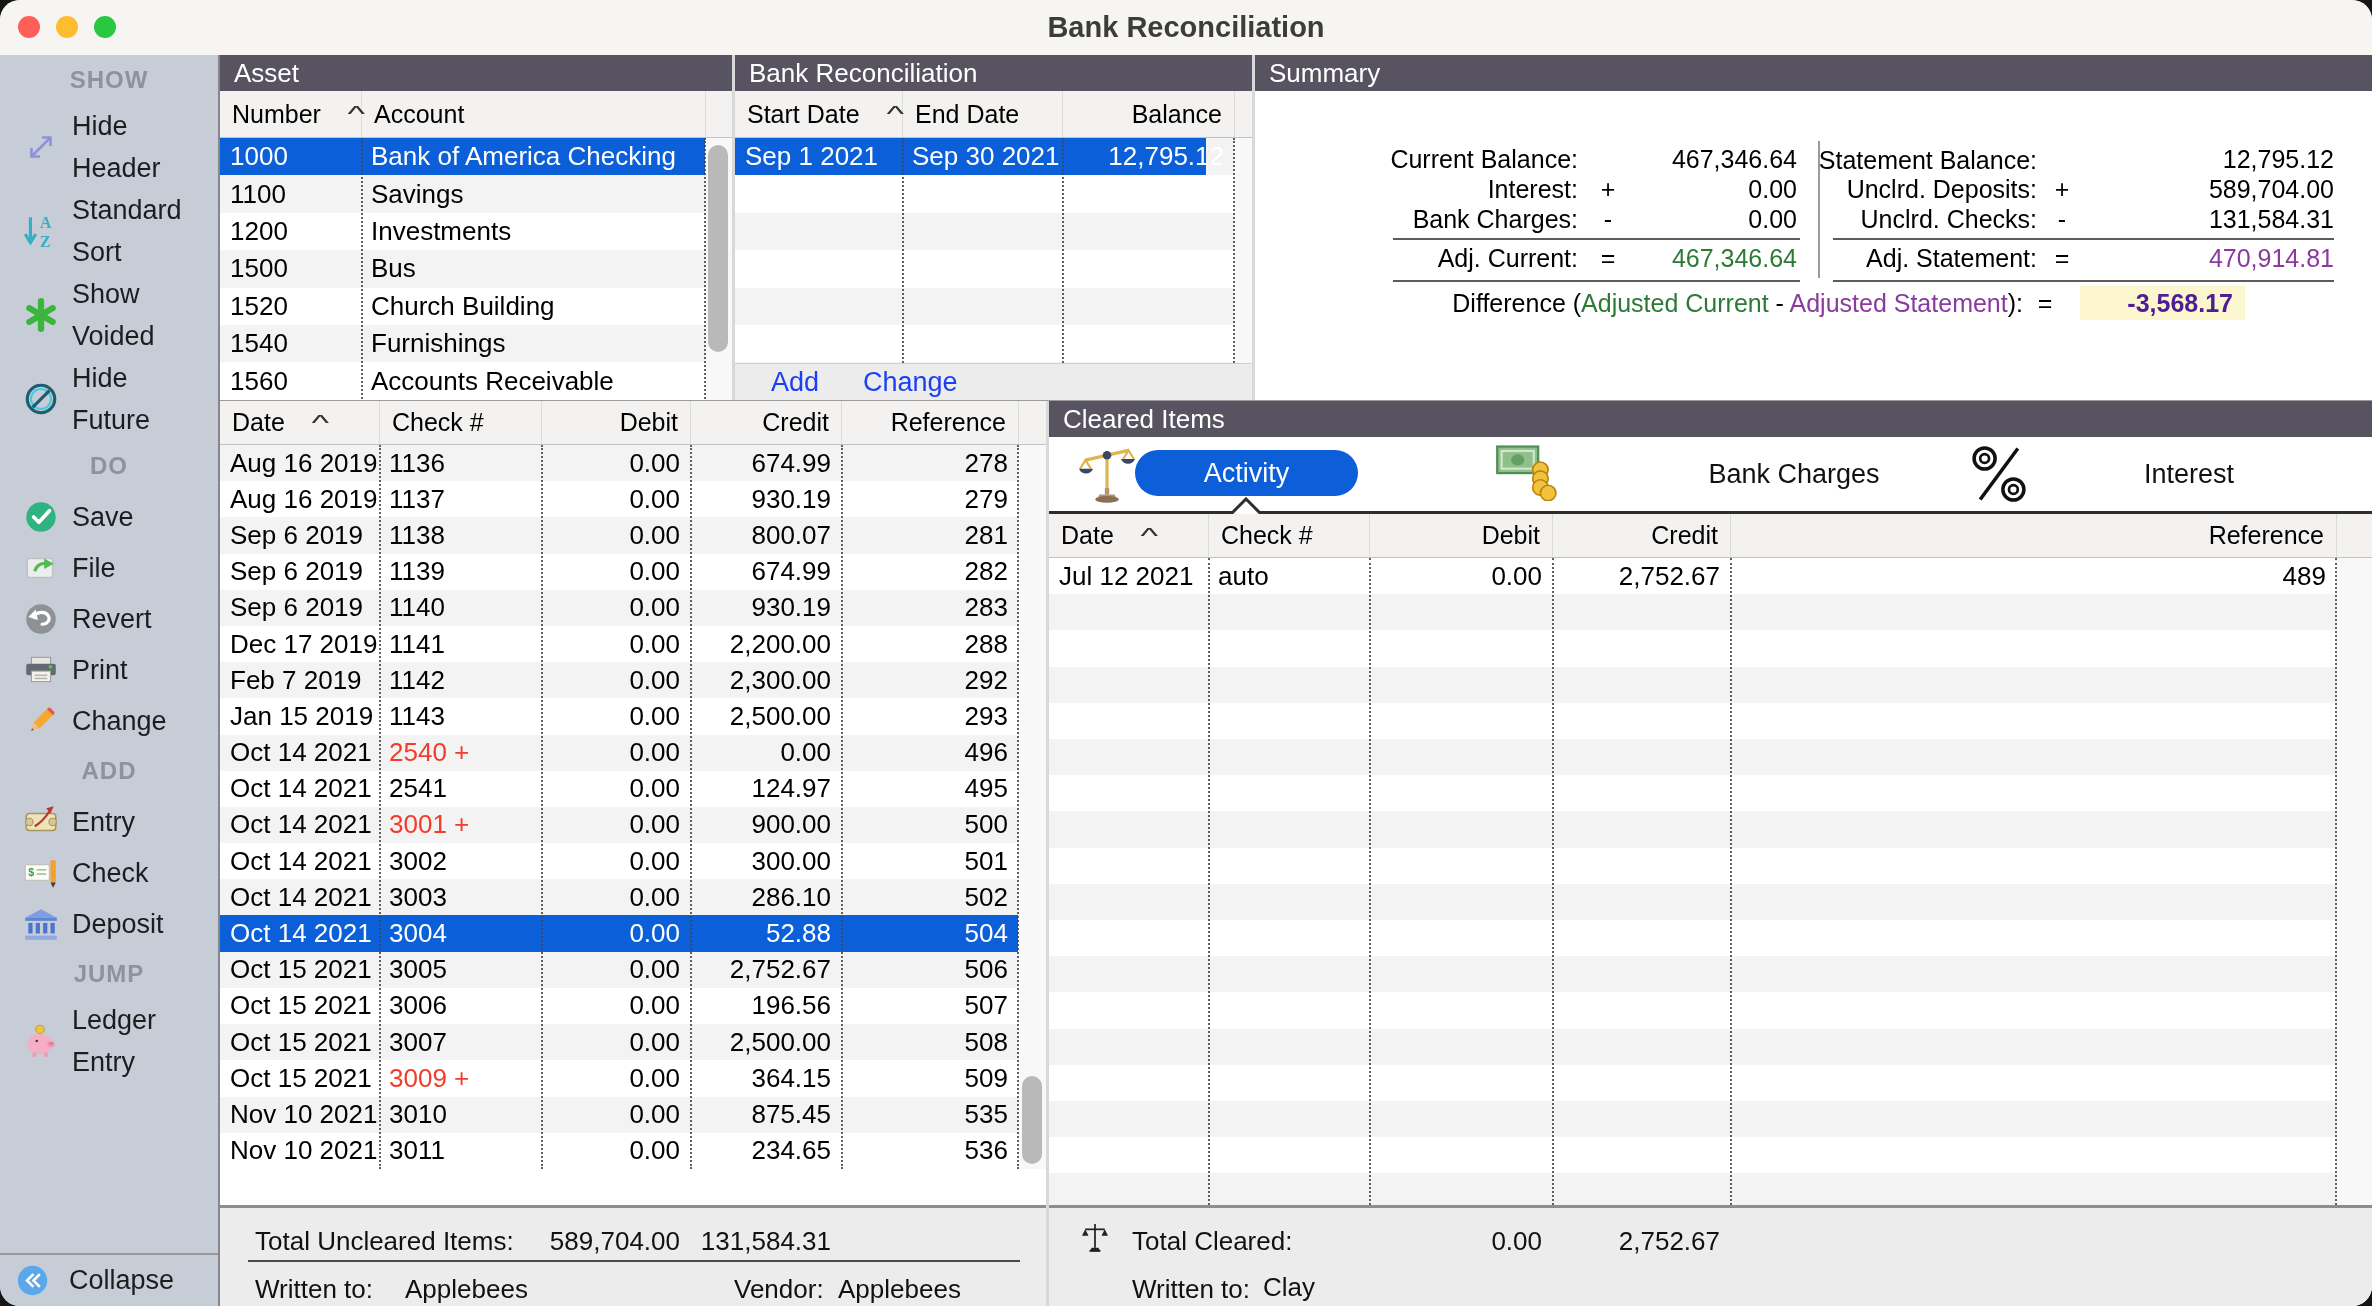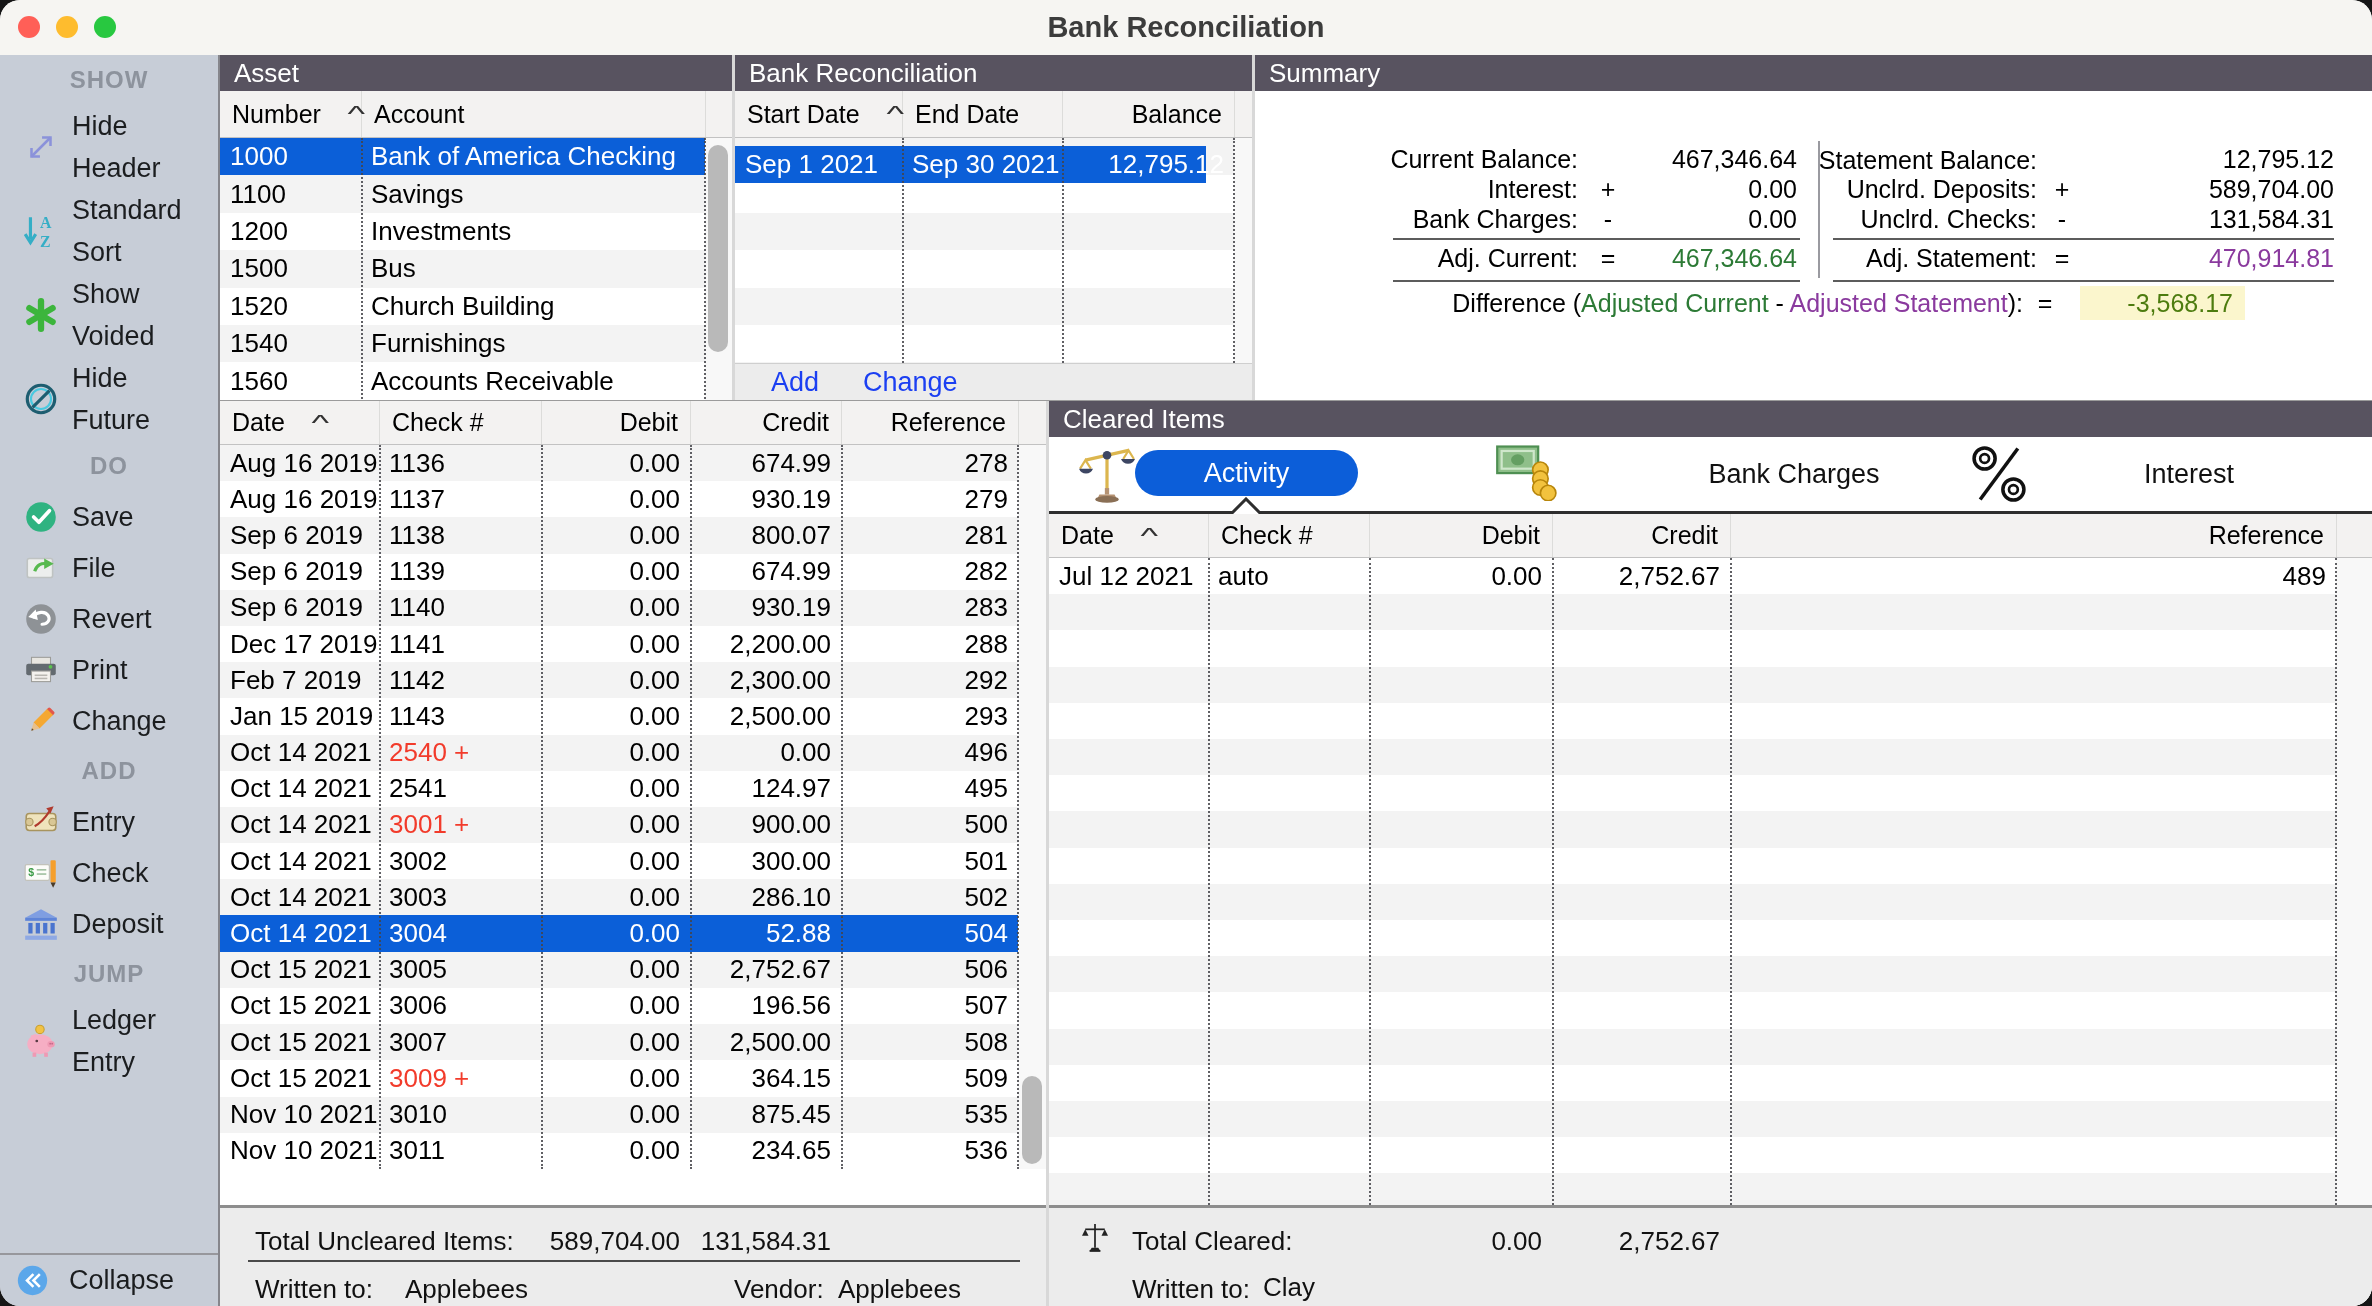--- a/index.html
+++ b/index.html
@@ -65,21 +65,21 @@
   .row36 { height:36.2px; }
 
   
   .summary-body { position:relative; height:309px; background:#fff; font-size:25px; }
   .sum-abs { position:absolute; white-space:nowrap; height:30px; line-height:30px; }
   .r-align { text-align:right; }
   .sum-line { position:absolute; height:0; border-top:2px solid #5c5c5c; }
   .sum-vdiv { position:absolute; width:0; border-left:2px solid #9a9aa0; }
   .green { color:#2c7a35; }
   .purple { color:#8a3a9e; }
-  .redval { color:#4d7c0f; }
+  .redval { color:#4c1d95;font-weight:bold; }
   .diff-box { position:absolute; background:#fbf6cd; height:34px; line-height:34px; text-align:right; padding-right:12px; font-size:25px; }
 
   
   .tabs-row { position:absolute; left:0; right:0; top:36px; height:77px; background:#fff; border-bottom:3px solid #2e2e2e; }
   .tab-btn { position:absolute; top:13px; height:46px; background:#0c5ed9; border-radius:23px; color:#fff; font-size:27px;
              display:flex; align-items:center; justify-content:center; }
   .tab-label { position:absolute; top:0; height:74px; display:flex; align-items:center; font-size:27px; color:#111; }
   .tab-ic { position:absolute; }
   .notch { position:absolute; }
 
@@ -316,21 +316,21 @@
           <span>End Date</span>
         </div>
         <div class="hcell num">
           <span>Balance</span>
         </div>
         <div class="hcell" style="border-left: 1px solid rgb(220, 220, 218);"></div>
       </div>
     <div class="tbody" style="height:225px;" id="recon-body">
       <div class="stripes" style="width:499px; background:repeating-linear-gradient(to bottom,#f3f3f3 0 37.4px,#ffffff 37.4px 74.8px);"></div>
       <div class="gutter" style="width:18px;"></div>
-      <div class="rows" style="width:471px;margin-top:8px;" id="recon-rows">
+      <div class="rows" style="width:471px;" id="recon-rows">
           <div class="row recon-grid row37 selected">
             <div class="cell">Sep 1 2021</div>
             <div class="cell">Sep 30 2021</div>
             <div class="cell num">12,795.12</div>
           </div>
         </div>
       <div class="vline" style="left:167px;"></div>
       <div class="vline" style="left:327px;"></div>
       <div class="vline" style="left:498px;"></div>
     </div>

